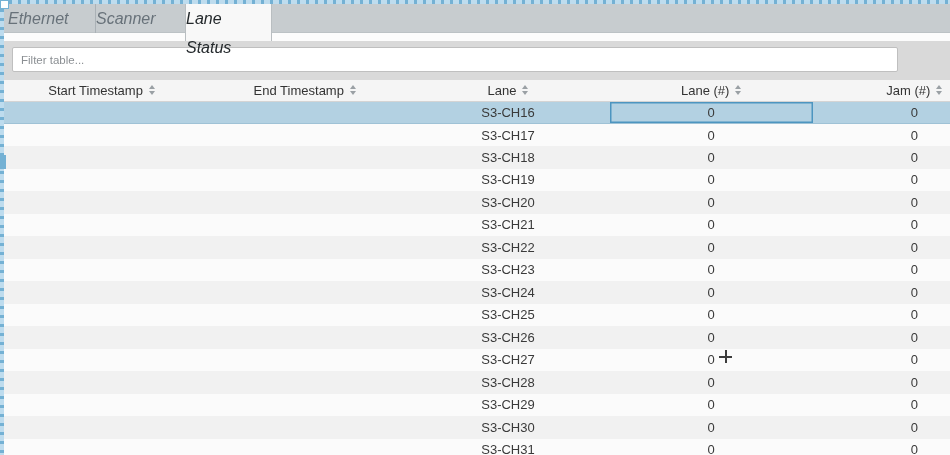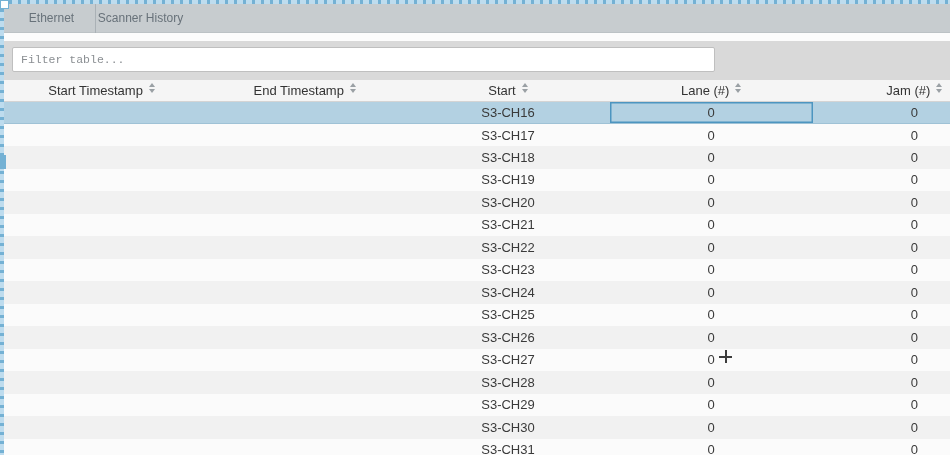--- a/index.html
+++ b/index.html
@@ -14,46 +14,46 @@
     background: repeating-linear-gradient(180deg, var(--marquee-dark) 0 3px, var(--marquee-light) 3px 9px); }
   .handle-tl { position: absolute; top: 0; left: 0; width: 9px; height: 9px; z-index: 70;
     background: #fff; border: 1px solid var(--marquee-dark); }
   .handle-ml { position: absolute; top: 155px; left: 0; width: 6px; height: 14px; z-index: 65;
     background: var(--marquee-dark); }
 
   
   .tabbar { position: absolute; top: 4px; left: 0; width: 100%; height: 29px;
     background: var(--tabbar-bg); display: flex; padding-left: 8px;
     border-bottom: 1px solid #bcc2c5; }
-  .tab { height: 29px; line-height: 29px; text-align: center; font-size: 12px;
-    color: #68727a; cursor: default; }
+  .tab { height: 29px; line-height: 29px; text-align: left; font-size: 16px;
+    color: #68727a; cursor: default; font-style: italic; }
   .tab-ethernet { width: 88px; border-right: 1px solid #aab1b6; }
   .tab-scanner { width: 89px; }
   .tab.active { width: 87px; height: 37px; background: #f8f8f8; color: #24292c;
     border-left: 1px solid #b9bec1; border-right: 1px solid #b9bec1; z-index: 5; }
 
   .white-strip { position: absolute; top: 33px; left: 0; width: 100%; height: 8px; background: #fcfcfc; }
 
   
   .filter-panel { position: absolute; top: 41px; left: 0; width: 100%; height: 39px;
     background: var(--filter-panel-bg); }
-  .filter-input { position: absolute; top: 6px; left: 12px; width: 703px; height: 25px;
+  .filter-input { position: absolute; top: 6px; left: 12px; width: 886px; height: 25px;
     background: #fff; border: 1px solid #bfbfbf; border-radius: 2px;
-    font-family: Liberation Mono, monospace; font-size: 11.5px; color: #333;
+    font-family: Liberation Sans, sans-serif; font-size: 11.5px; color: #333;
     padding: 0 8px; outline: none; }
   .filter-input::placeholder { color: #8b8f93; }
 
   
   .table-viewport { position: absolute; top: 80px; left: 0; width: 950px; height: 375px; overflow: hidden; }
   table { width: 1016px; border-collapse: collapse; table-layout: fixed; }
   col { width: 203.2px; }
   th { height: 21px; background: var(--header-bg); border-bottom: 1px solid #d4d4d4;
     font-weight: normal; font-size: 13px; color: #333; text-align: center;
     white-space: nowrap; cursor: pointer; }
-  .th-inner { display: inline-flex; gap: 6px; }
+  .th-inner { display: inline-flex; align-items: center; gap: 6px; }
   .sort-icon { display: inline-flex; flex-direction: column; gap: 2px; }
   .sort-icon .up { width: 0; height: 0; border-left: 3.5px solid transparent;
     border-right: 3.5px solid transparent; border-bottom: 4px solid #9aa0a4; }
   .sort-icon .down { width: 0; height: 0; border-left: 3.5px solid transparent;
     border-right: 3.5px solid transparent; border-top: 4px solid #9aa0a4; }
   td { height: 22.5px; font-size: 13px; color: #3a3a3a; text-align: center;
     white-space: nowrap; overflow: hidden; }
   tr.odd td { background: var(--row-bg); }
   tr.even td { background: var(--stripe-bg); text-align: center; }
   tr.selected td { background: var(--selected-row); border-bottom: 1px solid #9fc2d6; }
@@ -65,20 +65,21 @@
   .cursor-cross::after  { content: ""; position: absolute; left: 6px; top: 0; width: 1.5px; height: 13px; background: #3c3c3c; }
 </style>
 </head>
 <body>
 
 <div class="stage">
 
   <div class="tabbar">
     <div class="tab tab-ethernet">Ethernet</div>
     <div class="tab tab-scanner">Scanner History</div>
+    <div class="tab active">Lane Status</div>
   </div>
 
   <div class="white-strip"></div>
 
   <div class="filter-panel">
     <input class="filter-input" type="text" placeholder="Filter table..." style="">
   </div>
 
   <div class="table-viewport">
     <table>
@@ -99,21 +100,21 @@
                 </span>
               </span></th>
             <th><span class="th-inner">
                 <span>End Timestamp</span>
                 <span class="sort-icon">
                   <i class="up"></i>
                   <i class="down"></i>
                 </span>
               </span></th>
             <th><span class="th-inner">
-                <span>Start</span>
+                <span>Lane</span>
                 <span class="sort-icon">
                   <i class="up"></i>
                   <i class="down"></i>
                 </span>
               </span></th>
             <th><span class="th-inner">
                 <span>Lane (#)</span>
                 <span class="sort-icon">
                   <i class="up"></i>
                   <i class="down"></i>

